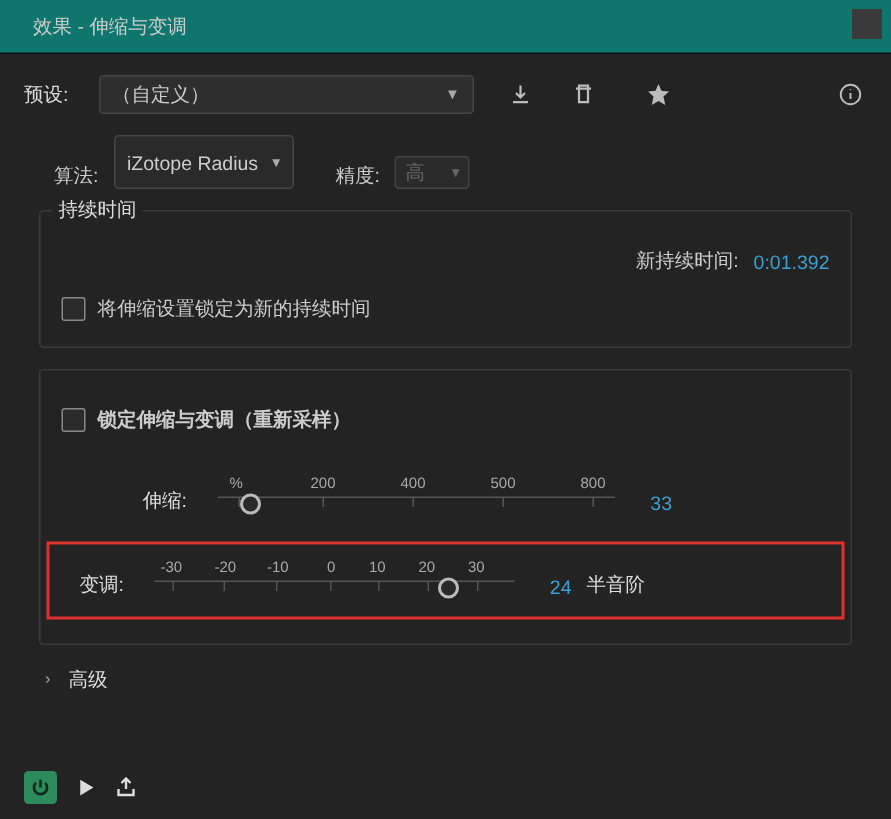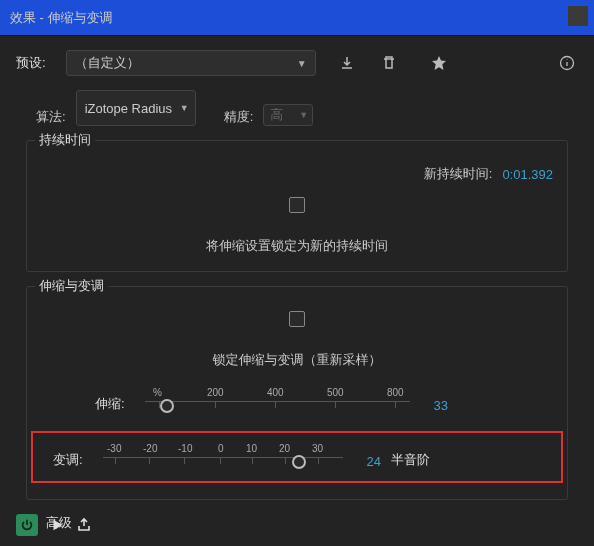--- a/index.html
+++ b/index.html
@@ -9,22 +9,22 @@
     font-family: "Microsoft YaHei", Arial, sans-serif;
     font-size: 13px;
     width: 594px;
     height: 546px;
     overflow: hidden;
   }
   .title-bar {
     height: 36px;
     display: flex;
     align-items: center;
-    padding: 0 10px;
-    background: #1d4ed8;
+    padding: 0 22px;
+    background: #0f766e;
     border-bottom: 1px solid #111;
     position: relative;
   }
   .title-bar .close-btn {
     position: absolute;
     right: 6px;
     top: 6px;
     width: 20px;
     height: 20px;
     background: #3a3a3a;
@@ -122,21 +122,21 @@
   .duration-row {
     display: flex;
     align-items: center;
     gap: 30px;
     margin-bottom: 14px;
   }
   .duration-row .pair { display: flex; align-items: center; gap: 10px; }
   .duration-row .val { color: #ddd; }
   .duration-row .val.link { color: #3d9fcf; cursor: pointer; }
 
-  .chk-row { display: flex; align-items: center; gap: 24px; flex-direction: column; }
+  .chk-row { display: flex; align-items: center; gap: 8px; }
   .chk {
     width: 16px;
     height: 16px;
     border: 1px solid #888;
     border-radius: 2px;
     background: #2a2a2a;
   }
 
   .slider-block {
     margin-bottom: 10px;
@@ -310,23 +310,22 @@
         <span class="val link">0:01.392</span>
       </div>
     </div>
     <div class="chk-row">
       <div class="chk"></div>
       <span>将伸缩设置锁定为新的持续时间</span>
     </div>
   </div>
 
   <div class="group">
-    <span class="legend">伸缩与变调</span>
-
-    <div class="chk-row" style="margin-bottom:14px;">
+
+    <div class="chk-row" style="margin-bottom:24px;font-weight:bold;">
       <div class="chk"></div>
       <span>锁定伸缩与变调（重新采样）</span>
     </div>
 
     <div class="slider-block">
       <div class="slider-row" style="padding-left:54px;">
         <span class="slabel">伸缩:</span>
         <div class="slider-wrap">
           <div class="ticks">
             <span style="position:absolute;left:8px;">%</span>

